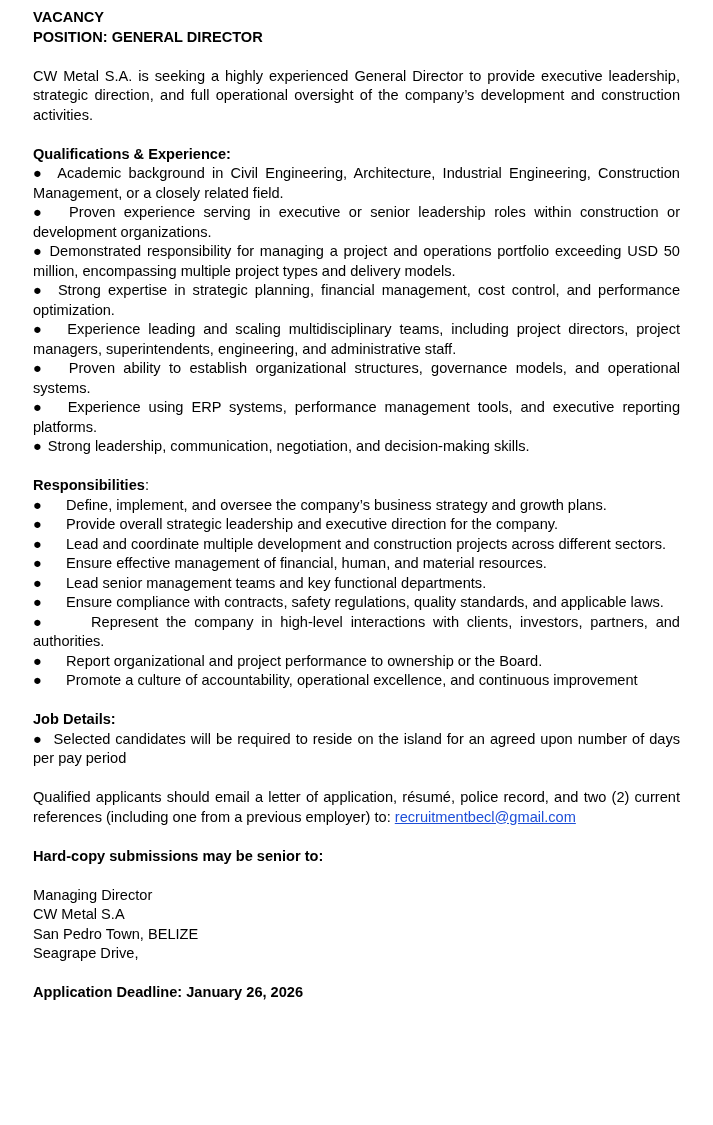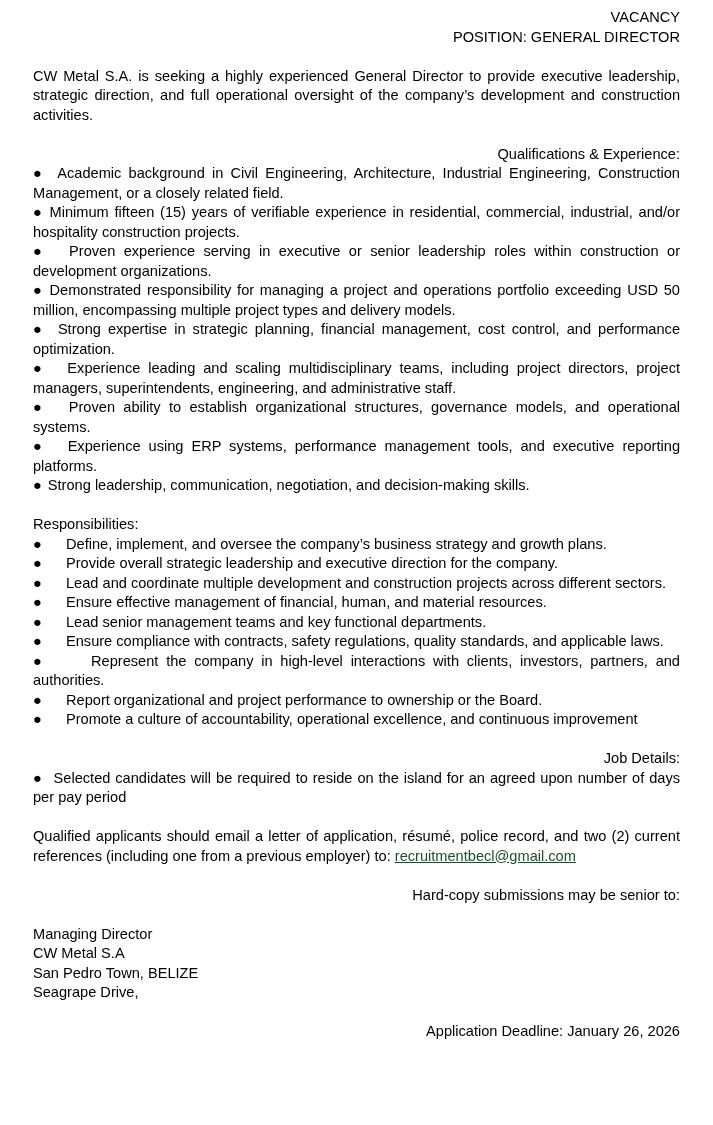--- a/index.html
+++ b/index.html
@@ -3,45 +3,44 @@
 <meta charset="utf-8">
 <style>
   html, body { margin: 0; padding: 0; background: #ffffff; }
   body {
     width: 713px; height: 1125px; overflow: hidden;
     font-family: "Liberation Sans", sans-serif;
     font-size: 14.6px; line-height: 19.5px; color: #000;
   }
   .page { position: absolute; left: 33px; top: 8px; width: 647px; }
   .line { display: block; }
-  .b { font-weight: normal; text-align: right; }
+  .b { font-weight: bold; }
   .gap { height: 19.5px; }
   p { margin: 0; text-align: justify; }
   .q-item { text-align: justify; }
   .q-item .bullet { margin-right: 6px; }
   .r-item { display: block; }
   .r-item .bullet { display: inline-block; width: 33px; }
   .r-item.wrap { text-align: justify; }
   .r-item.wrap .bullet { width: 58px; }
-  a.email { color: #14532d; }
+  a.email { color: #1d4ed8; }
 </style>
 </head>
 <body>
 
 <div class="page">
   <span class="line b">VACANCY</span>
   <span class="line b">POSITION: GENERAL DIRECTOR</span>
   <div class="gap"></div>
   <p>CW Metal S.A. is seeking a highly experienced General Director to provide executive leadership, strategic direction, and full operational oversight of the company’s development and construction activities.</p>
   <div class="gap"></div>
 
   <span class="line b">Qualifications &amp; Experience:</span>
   <div>
     <p class="q-item"><span class="bullet">●</span> <span>Academic background in Civil Engineering, Architecture, Industrial Engineering, Construction Management, or a closely related field.</span></p>
-    <p class="q-item"><span class="bullet">●</span><span>Minimum fifteen (15) years of verifiable experience in residential, commercial, industrial, and/or hospitality construction projects.</span></p>
     <p class="q-item"><span class="bullet">●</span> &nbsp;<span>Proven experience serving in executive or senior leadership roles within construction or development organizations.</span></p>
     <p class="q-item"><span class="bullet">●</span><span>Demonstrated responsibility for managing a project and operations portfolio exceeding USD 50 million, encompassing multiple project types and delivery models.</span></p>
     <p class="q-item"><span class="bullet">●</span> <span>Strong expertise in strategic planning, financial management, cost control, and performance optimization.</span></p>
     <p class="q-item"><span class="bullet">●</span> &nbsp;<span>Experience leading and scaling multidisciplinary teams, including project directors, project managers, superintendents, engineering, and administrative staff.</span></p>
     <p class="q-item"><span class="bullet">●</span> &nbsp;<span>Proven ability to establish organizational structures, governance models, and operational systems.</span></p>
     <p class="q-item"><span class="bullet">●</span> &nbsp;<span>Experience using ERP systems, performance management tools, and executive reporting platforms.</span></p>
     <p class="q-item"><span class="bullet">●</span><span>Strong leadership, communication, negotiation, and decision-making skills.</span></p>
   </div>
   <div class="gap"></div>
 

